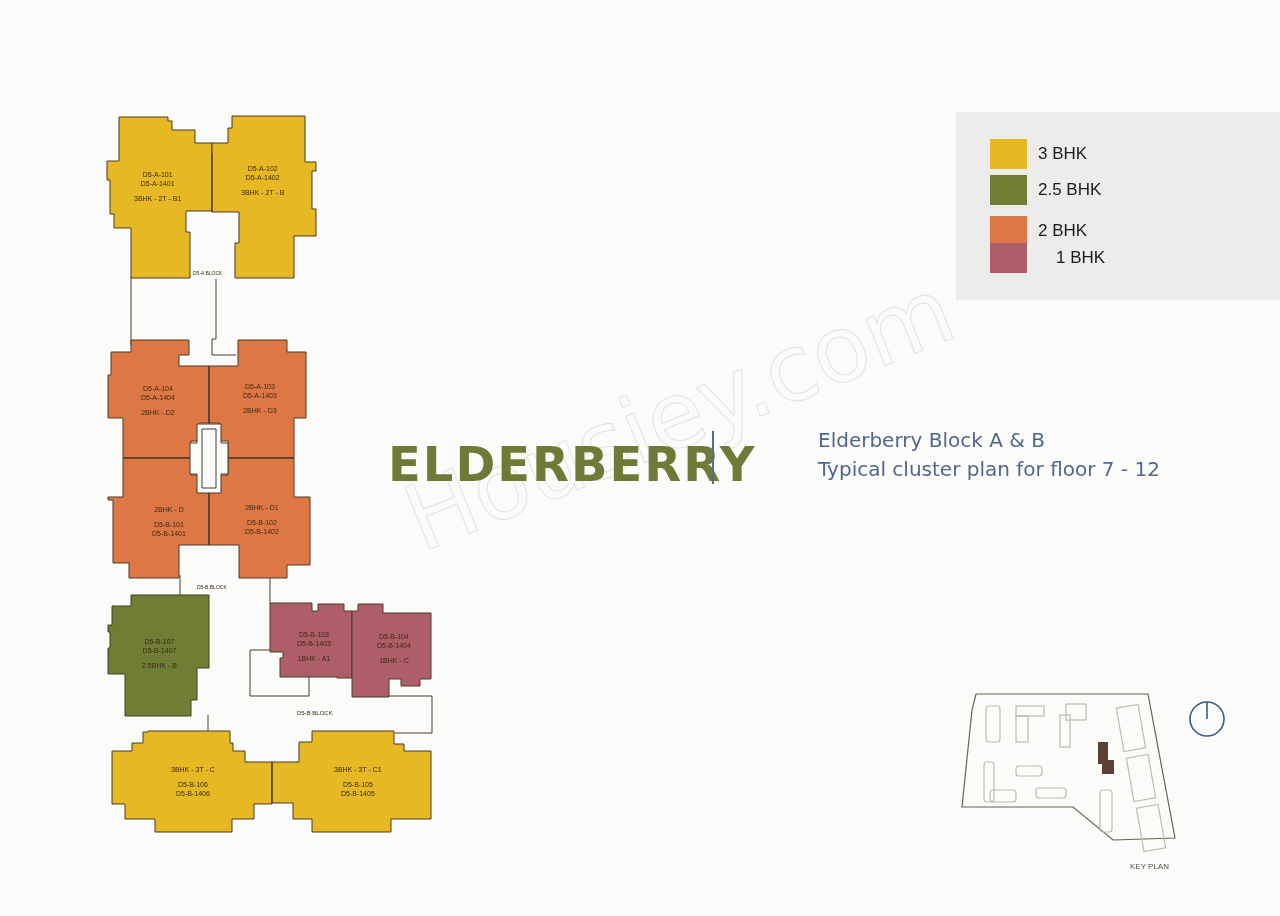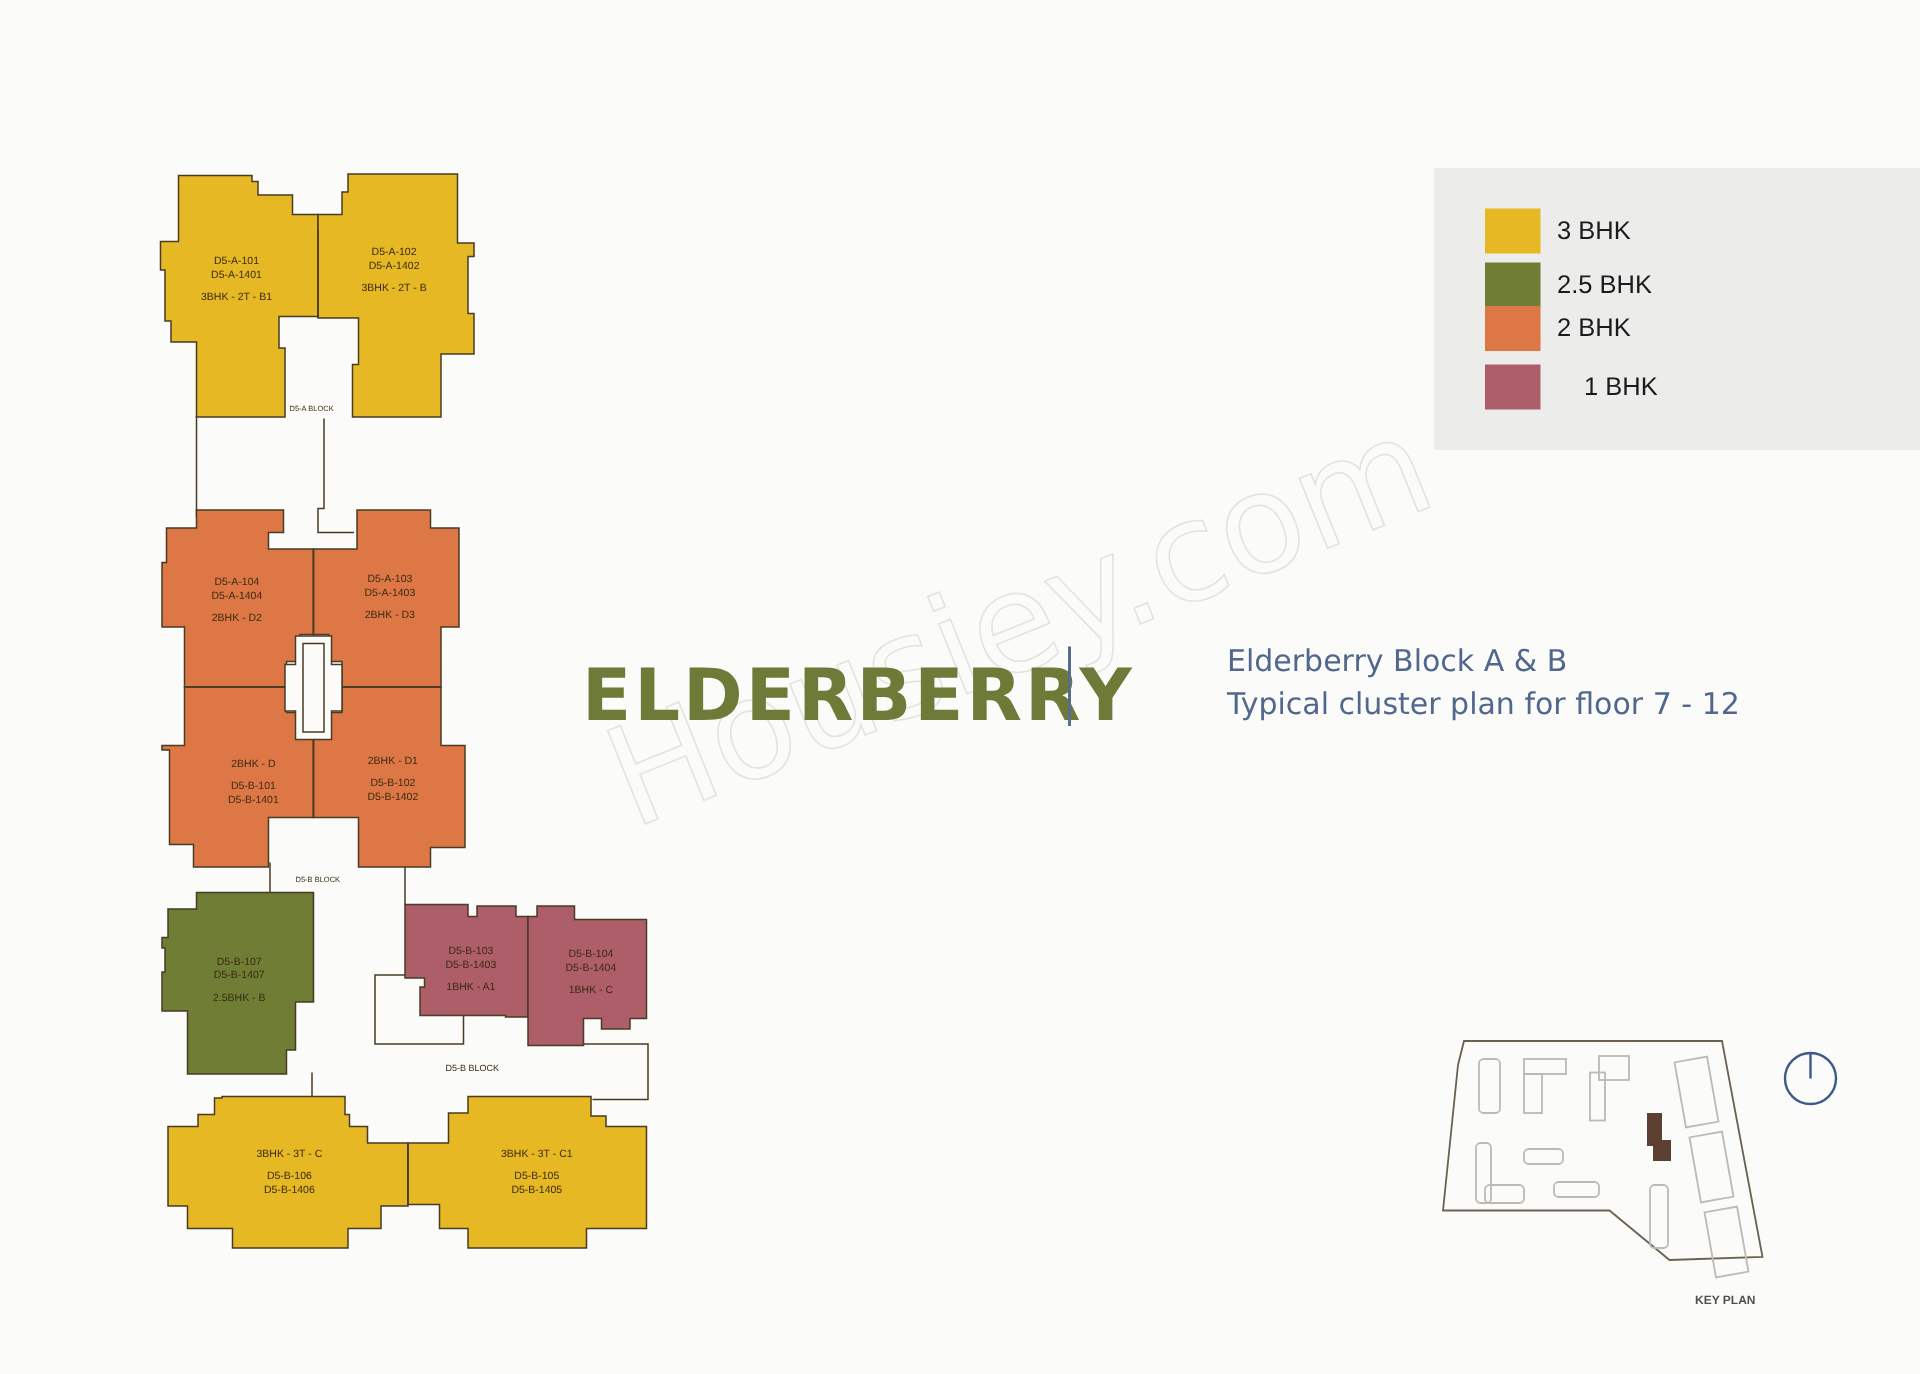--- a/index.html
+++ b/index.html
@@ -33,21 +33,21 @@
   .subtitle {
     position: absolute; left: 770px; font-size: 20px; color: #52678d;
     font-family: "DejaVu Sans", sans-serif; white-space: nowrap; margin-left: 48px;
   }
   .watermark {
     position: absolute; left: 410px; top: 470px; font-size: 92px; color: transparent;
     -webkit-text-stroke: 1px #e2e2df; transform: rotate(-22deg); transform-origin: left center;
     font-family: "DejaVu Sans", sans-serif; white-space: nowrap; pointer-events: none;
   }
   .keyplan { position: absolute; left: 950px; top: 690px; }
-  .keyplan-label { position: absolute; left: 1130px; top: 862px; font-size: 8px; color: #55504a; font-weight: bold; }
+  .keyplan-label { position: absolute; left: 1130px; top: 862px; font-size: 8px; color: #55504a; font-weight: normal; }
   .compass { position: absolute; left: 1188px; top: 700px; }
 </style>
 </head>
 <body>
 
 <div class="watermark">Housiey.com</div>
 
 <svg id="plan" width="460" height="916">
   <g stroke="#4a3b24" stroke-width="1" fill="none">
 
@@ -172,21 +172,21 @@
 
 <div class="legend">
   <div class="legend-item" style="top:27px;">
     <div class="legend-swatch" style="background:#e6b823;"></div>
     <span class="legend-text">3 BHK</span>
   </div>
   <div class="legend-item" style="top:63px;align-items:center;">
     <div class="legend-swatch" style="background:#6f7d35;"></div>
     <span class="legend-text">2.5 BHK</span>
   </div>
-  <div class="legend-item" style="top:92px;">
+  <div class="legend-item" style="top:104px;">
     <div class="legend-swatch" style="background:#dd7846;"></div>
     <span class="legend-text">2 BHK</span>
   </div>
   <div class="legend-item" style="top:131px;gap:18px;">
     <div class="legend-swatch" style="background:#ad5e69;"></div>
     <span class="legend-text">1 BHK</span>
   </div>
 </div>
 
 <svg class="keyplan" width="240" height="180">

